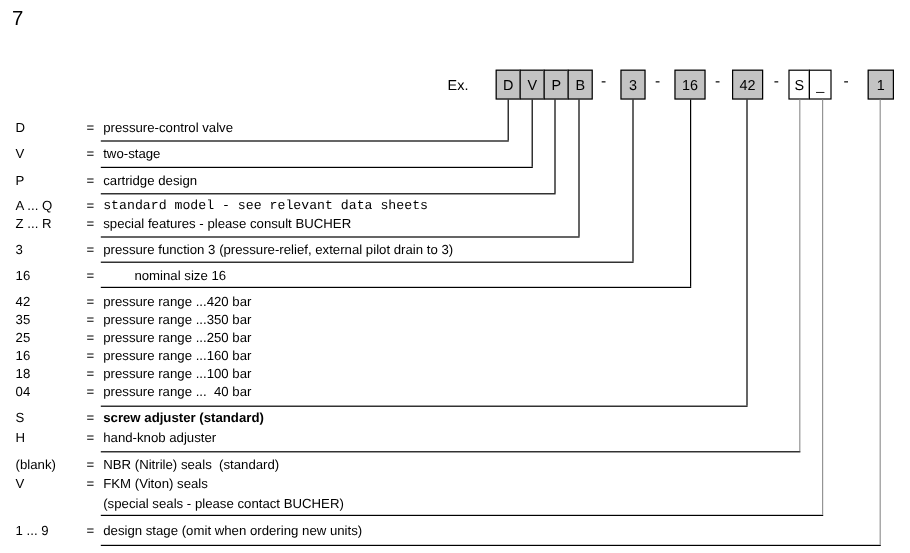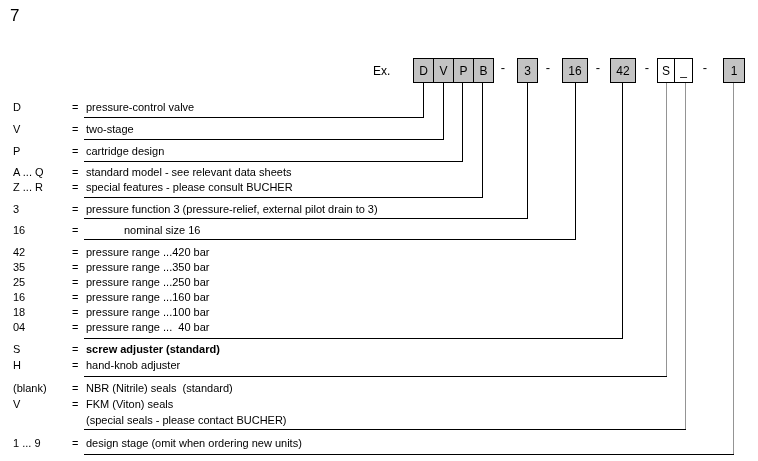--- a/index.html
+++ b/index.html
@@ -48,30 +48,30 @@
       <span class="row-eq" style="left: 72px; top: 101px;">=</span>
       <span class="row-desc" style="left: 86px; top: 101px;">pressure-control valve</span>
       <span class="row-label" style="left: 13px; top: 123px;">V</span>
       <span class="row-eq" style="left: 72px; top: 123px;">=</span>
       <span class="row-desc" style="left: 86px; top: 123px;">two-stage</span>
       <span class="row-label" style="left: 13px; top: 145px;">P</span>
       <span class="row-eq" style="left: 72px; top: 145px;">=</span>
       <span class="row-desc" style="left: 86px; top: 145px;">cartridge design</span>
       <span class="row-label" style="left: 13px; top: 166px;">A ... Q</span>
       <span class="row-eq" style="left: 72px; top: 166px;">=</span>
-      <span class="row-desc" style="left: 86px; top: 166px;">standard model - see relevant data sheets</span>
+      <span class="row-desc" style="left: 86px; top: 166px; font-family: Liberation Mono, monospace;">standard model - see relevant data sheets</span>
       <span class="row-label" style="left: 13px; top: 181px;">Z ... R</span>
       <span class="row-eq" style="left: 72px; top: 181px;">=</span>
       <span class="row-desc" style="left: 86px; top: 181px;">special features - please consult BUCHER</span>
       <span class="row-label" style="left: 13px; top: 203px;">3</span>
       <span class="row-eq" style="left: 72px; top: 203px;">=</span>
       <span class="row-desc" style="left: 86px; top: 203px;">pressure function 3 (pressure-relief, external pilot drain to 3)</span>
       <span class="row-label" style="left: 13px; top: 224px;">16</span>
       <span class="row-eq" style="left: 72px; top: 224px;">=</span>
-      <span class="row-desc" style="left: 84px; top: 224px; padding-left: 40px;">nominal size 16</span>
+      <span class="row-desc" style="left: 72px; top: 224px; padding-left: 40px;">nominal size 16</span>
       <span class="row-label" style="left: 13px; top: 246px;">42</span>
       <span class="row-eq" style="left: 72px; top: 246px;">=</span>
       <span class="row-desc" style="left: 86px; top: 246px;">pressure range ...420 bar</span>
       <span class="row-label" style="left: 13px; top: 261px;">35</span>
       <span class="row-eq" style="left: 72px; top: 261px;">=</span>
       <span class="row-desc" style="left: 86px; top: 261px;">pressure range ...350 bar</span>
       <span class="row-label" style="left: 13px; top: 276px;">25</span>
       <span class="row-eq" style="left: 72px; top: 276px;">=</span>
       <span class="row-desc" style="left: 86px; top: 276px;">pressure range ...250 bar</span>
       <span class="row-label" style="left: 13px; top: 291px;">16</span>

